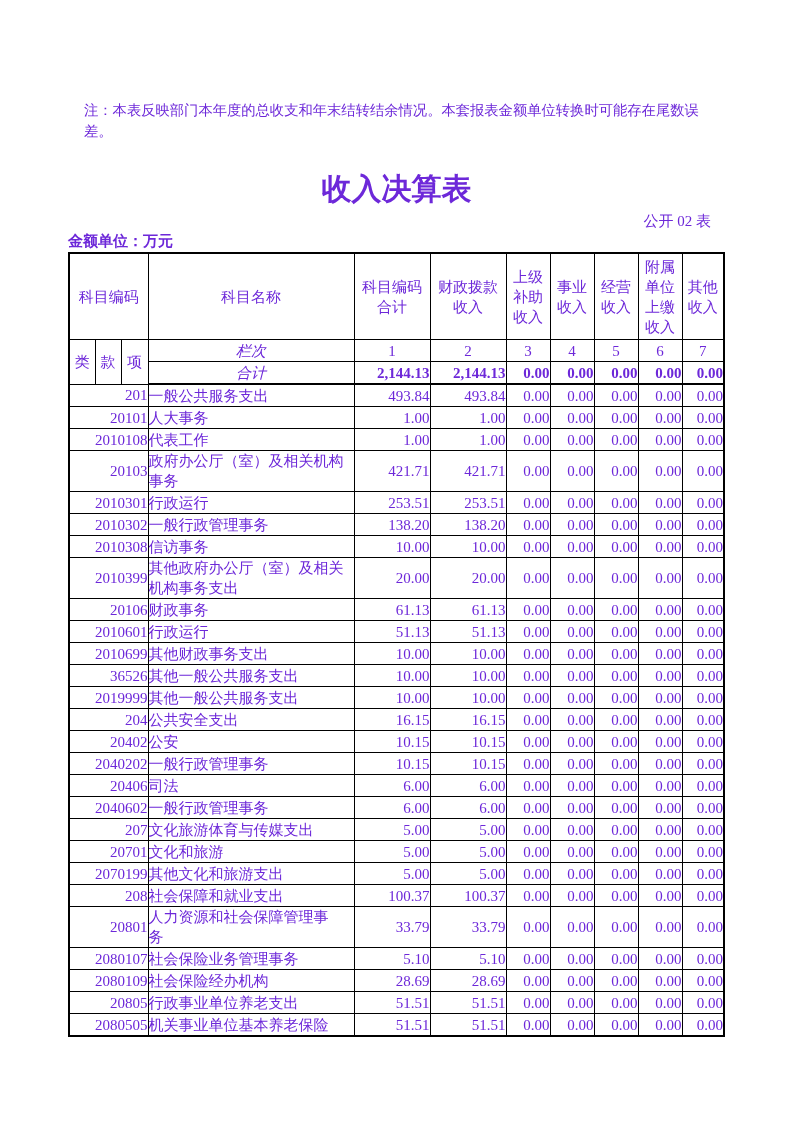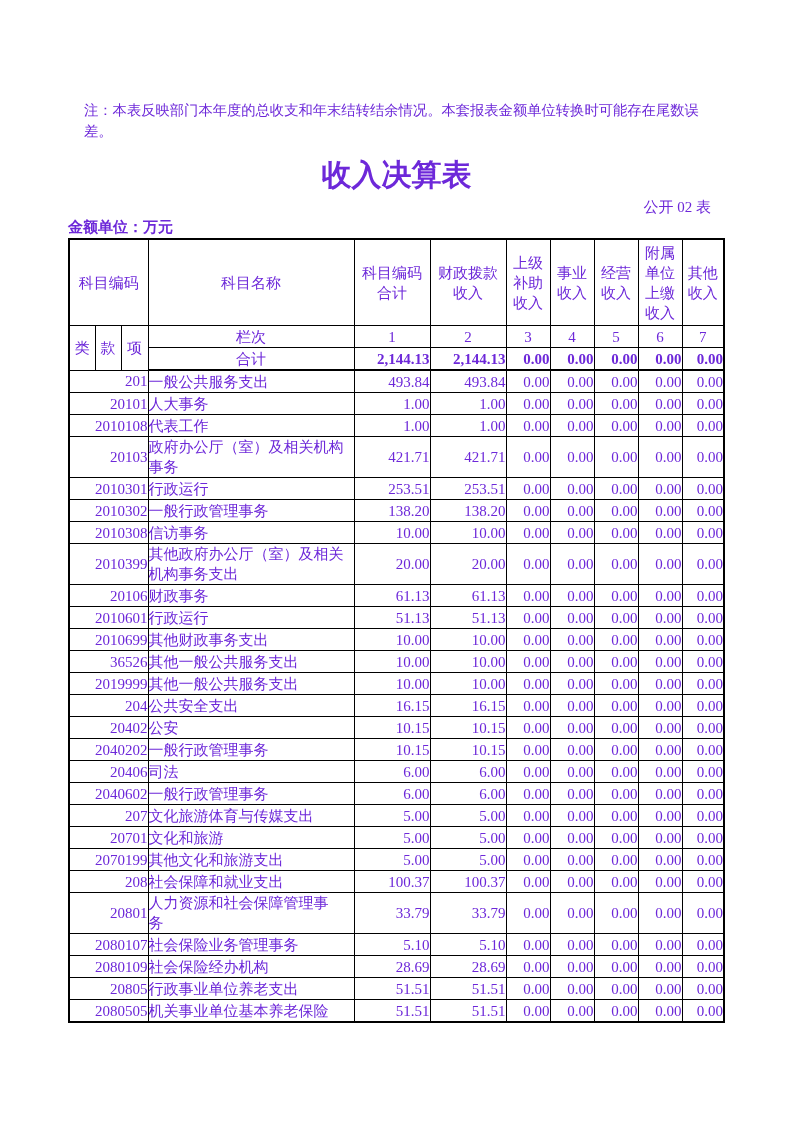--- a/index.html
+++ b/index.html
@@ -14,21 +14,21 @@
     box-sizing: border-box;
     padding-top: 100px;
   }
   .note {
     margin: 0 66px 0 84px;
     font-size: 14.3px;
     line-height: 21px;
     white-space: pre-line;
   }
   .doc-title {
-    margin-top: 14px;
+    margin-top: 28px;
     text-align: center;
     font-family: "Liberation Sans", "DejaVu Sans", sans-serif;
     font-weight: bold;
     font-size: 30px;
     line-height: 38px;
   }
   .meta-line {
     margin: 4px 70px 0 68px;
     font-size: 15px;
     line-height: 18px;
@@ -63,21 +63,21 @@
   tr.lanci-row td { height: 21px; text-align: center; }
   tr.total-row td { height: 21px; }
   tr.total-row td.num { font-weight: bold; }
   tr.total-row td.lbl { text-align: center; font-weight: normal; }
   tr.total-row td { border-bottom: 2px solid #000; }
   td.klp { text-align: center; }
   tbody.data tr td { height: 21px; }
   td.code { text-align: right; padding-left: 5px; margin-left: 26px; }
   td.name { text-align: left; padding-left: 7px; padding-right: 10px; white-space: pre-line; }
   td.num  { text-align: right; padding-right: 6px; }
-  td.lbl  { text-align: center; }
+  td.lbl  { text-align: center; font-style: italic; }
 </style>
 </head>
 <body>
 
 <div class="page">
 
   <div class="note">注：本表反映部门本年度的总收支和年末结转结余情况。本套报表金额单位转换时可能存在尾数误
 差。</div>
 
   <div class="doc-title">收入决算表</div>

